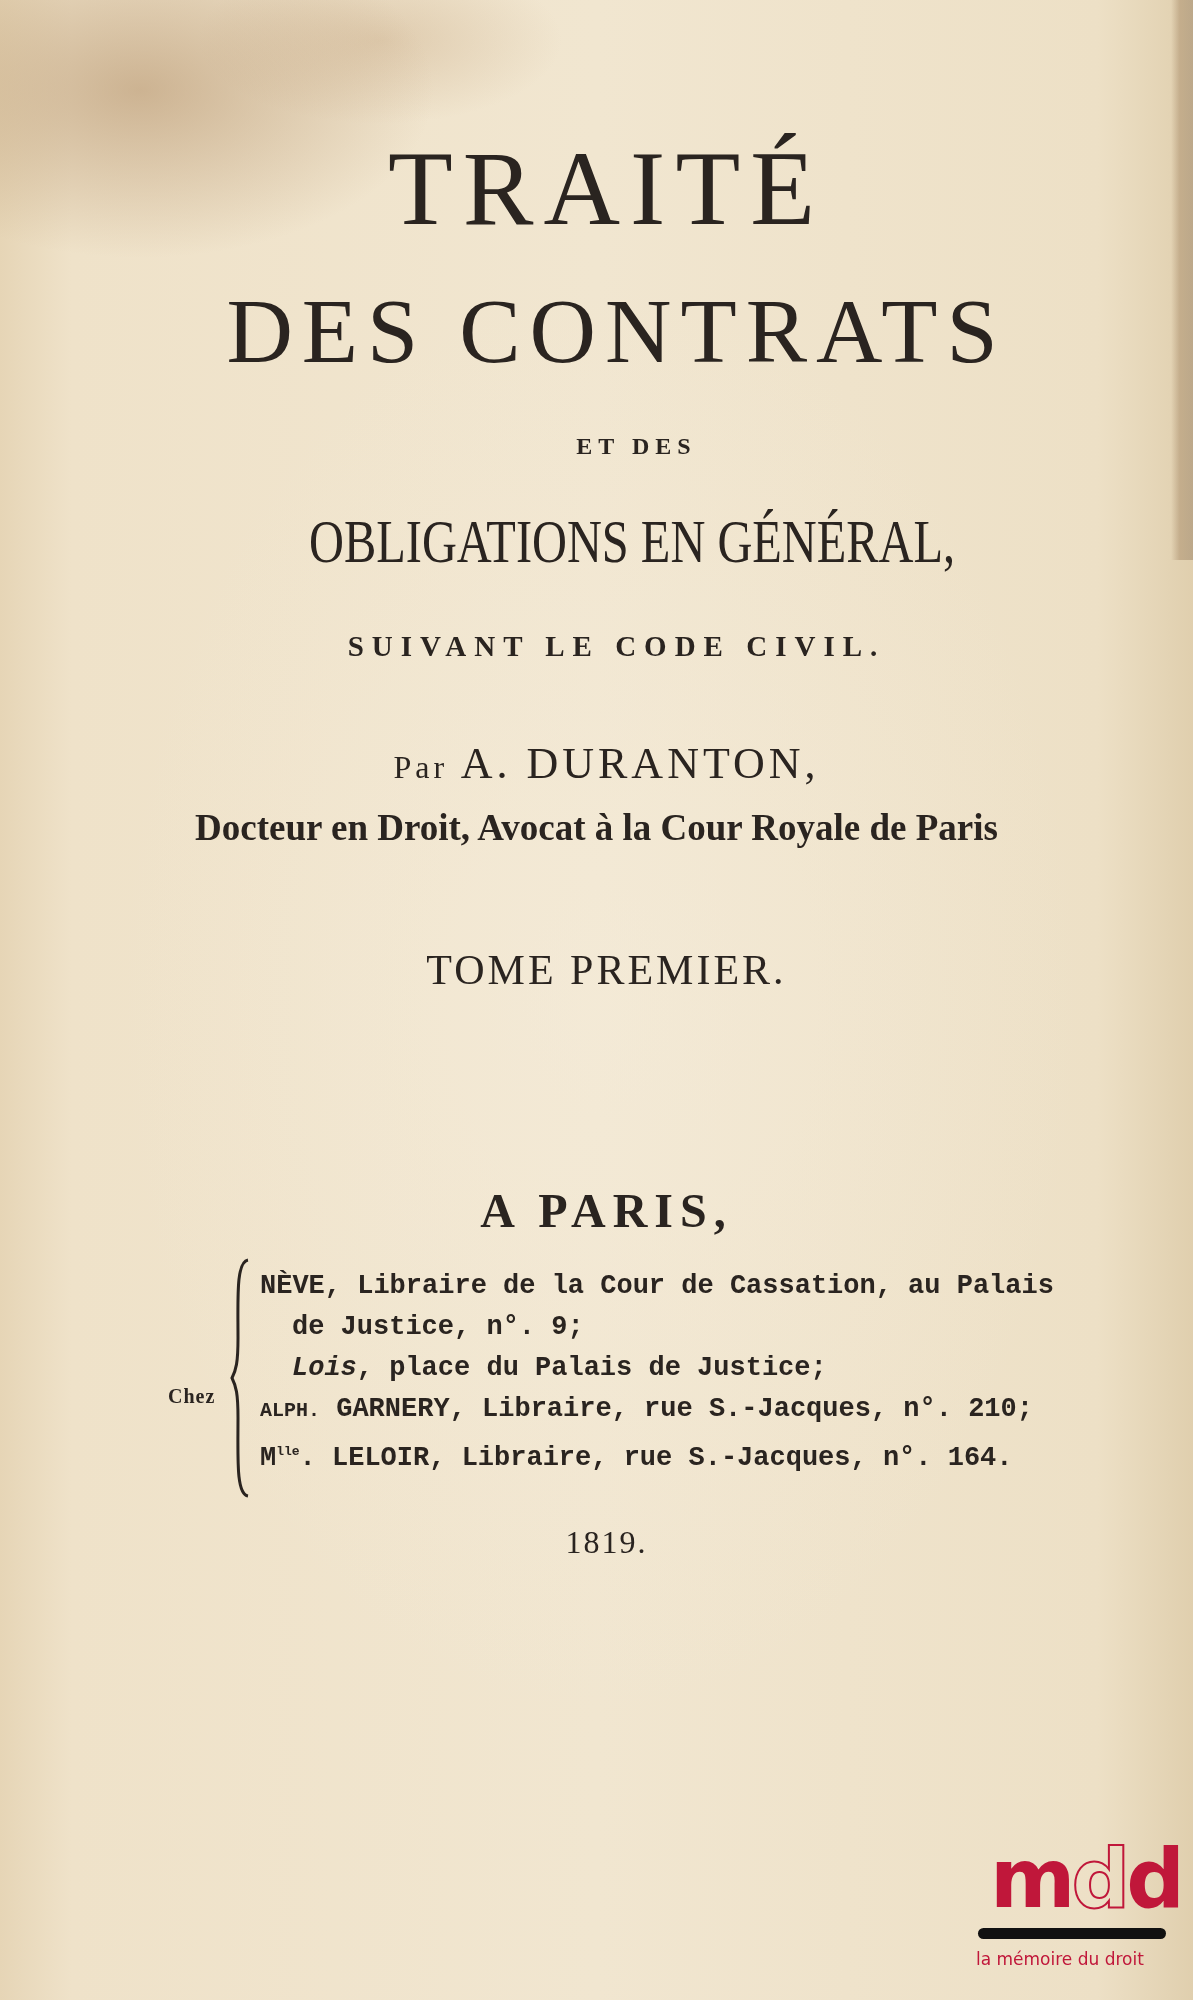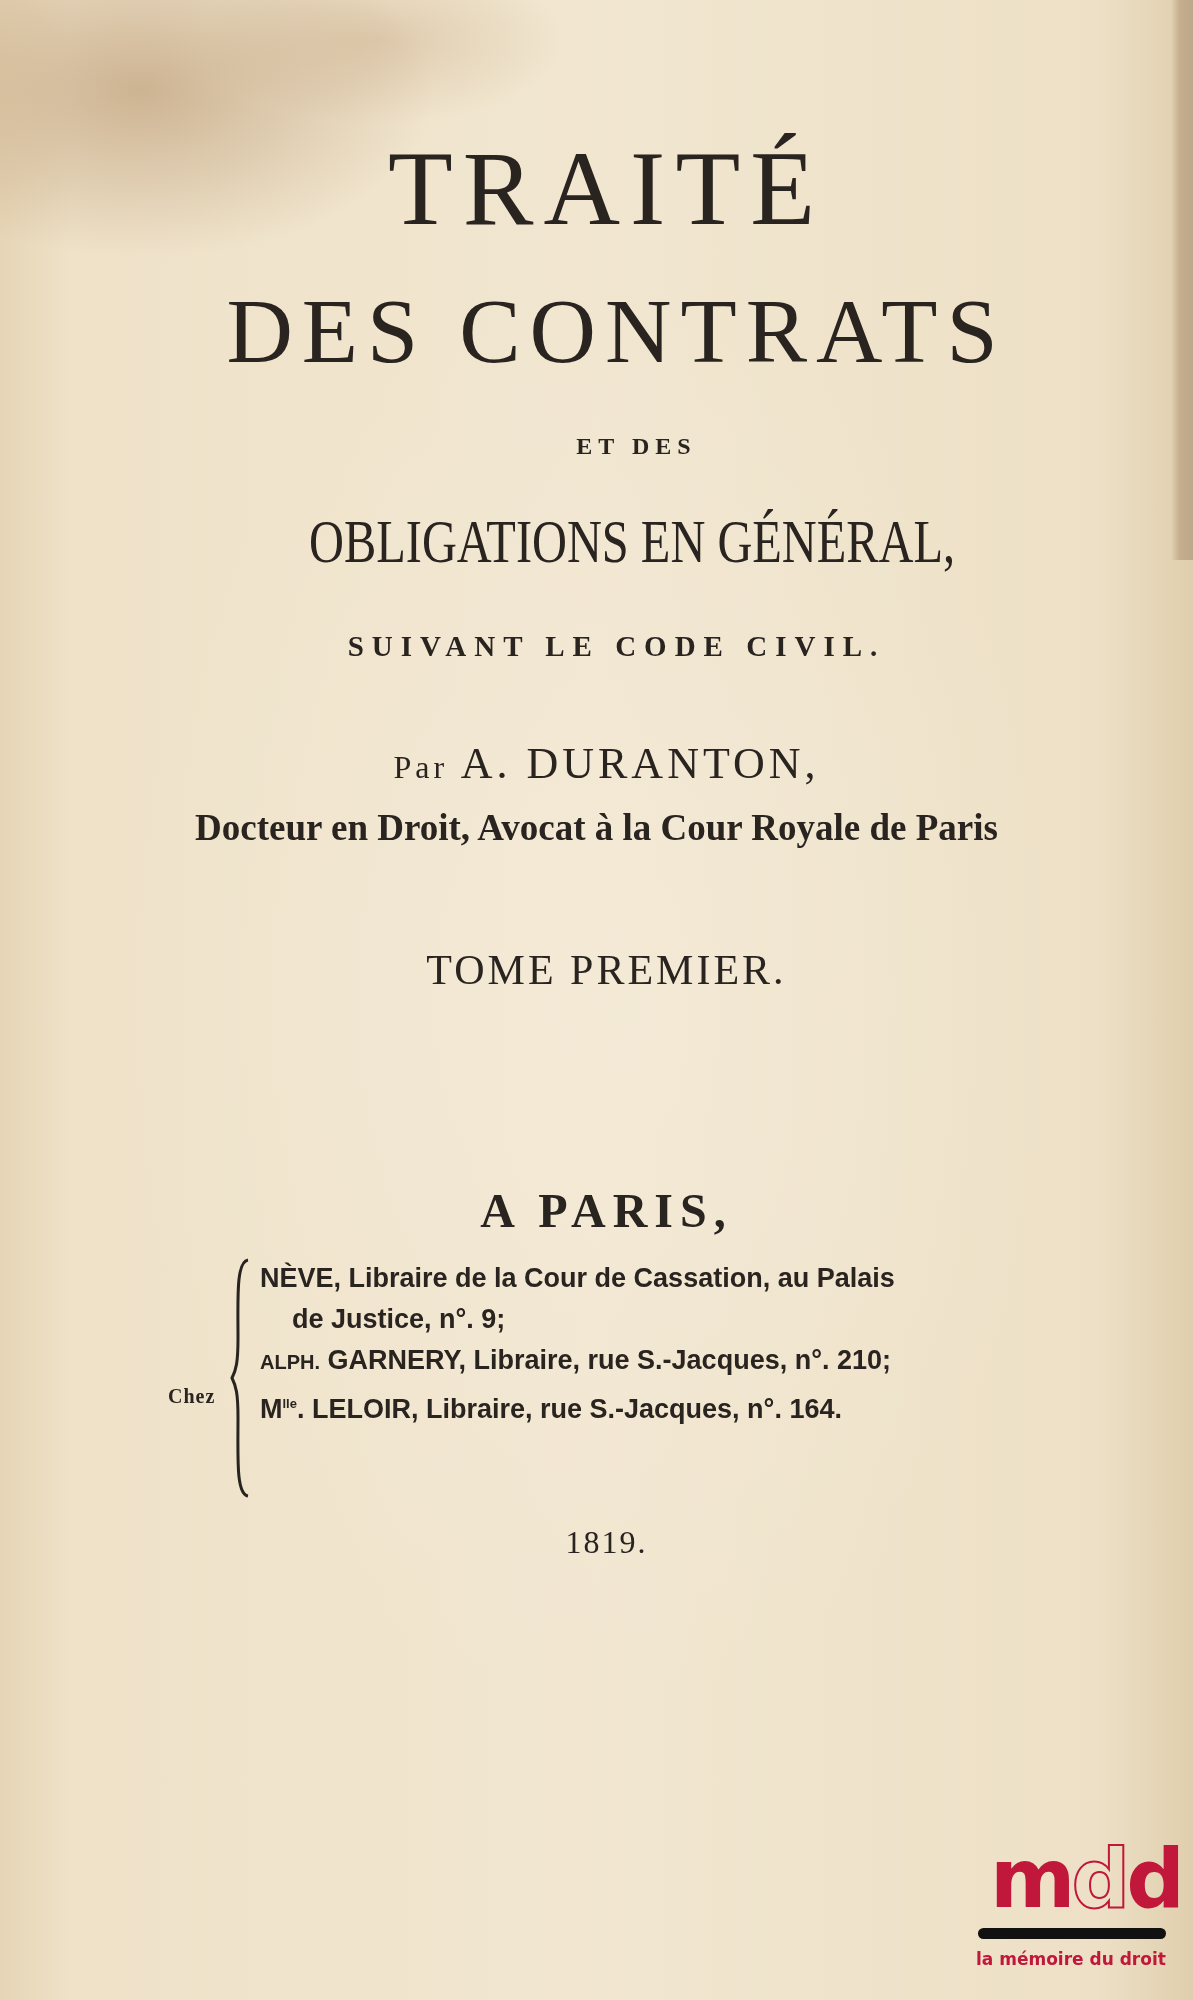--- a/index.html
+++ b/index.html
@@ -32,35 +32,35 @@
     .author-desc { top: 806px; font-family: "Liberation Serif", serif; font-size: 37px; font-weight: bold; padding-left: 0; }
     .tome { top: 946px; font-family: "Liberation Serif", serif; font-size: 42px; letter-spacing: 3px; padding-left: 10px; }
     .city { top: 1183px; font-family: "Liberation Serif", serif; font-size: 48px; letter-spacing: 7px; font-weight: bold; padding-left: 10px; }
     .year { top: 1524px; font-family: "Liberation Serif", serif; font-size: 32px; letter-spacing: 2px; padding-left: 10px; }
 
     .publishers { position: absolute; left: 168px; top: 1258px; width: 860px; height: 250px; }
     .chez { position: absolute; left: 0; top: 127px; font-family: "Liberation Serif", serif; font-size: 20px; font-weight: bold; letter-spacing: 1px; }
     .brace {
       position: absolute; left: 62px; top: 0; width: 22px; height: 240px;
     }
-    .pub-list { position: absolute; left: 92px; top: 0; width: 760px; font-family: Liberation Sans, sans-serif; font-size: 27px; line-height: 41px; font-weight: bold; }
+    .pub-list { position: absolute; left: 92px; top: 8px; width: 760px; font-family: Liberation Mono, monospace; font-size: 27px; line-height: 41px; font-weight: bold; }
     .pub-line { white-space: nowrap; }
     .pub-line.indent { padding-left: 32px; }
     .pub-line .it { font-style: italic; }
     .pub-line .sc { font-size: 20px; }
     .pub-line .sup { font-size: 13px; vertical-align: super; }
 
     .logo { position: absolute; left: 970px; top: 1838px; width: 200px; height: 150px; }
     .logo-mark {
       font-family: "DejaVu Sans", sans-serif; font-weight: bold; font-size: 82px;
       color: #c0173a; letter-spacing: -4px; line-height: 82px; margin-left: 20px;
     }
     .logo-mark .outline { color: transparent; -webkit-text-stroke: 2px #c0173a; }
     .logo-bar { width: 188px; height: 11px; background: #111; border-radius: 6px; margin: 8px 0 0 8px; }
-    .logo-text { font-family: "DejaVu Sans", sans-serif; font-size: 17px; font-weight: bold; color: #c0173a; margin: 10px 0 0 6px; white-space: nowrap; }
+    .logo-text { font-family: "DejaVu Sans", sans-serif; font-size: 17px; font-weight: normal; color: #c0173a; margin: 10px 0 0 6px; white-space: nowrap; }
   </style>
 </head>
 <body>
 
 <div class="paper"></div>
 <div class="right-edge"></div>
 
 <div class="line title-1">TRAITÉ</div>
 <div class="line title-2">DES CONTRATS</div>
 <div class="line title-3">ET DES</div>
@@ -78,20 +78,21 @@
 <div class="line city">A PARIS,</div>
 
 <div class="publishers">
   <div class="chez">Chez</div>
   <svg class="brace" viewBox="0 0 22 240" preserveAspectRatio="none">
     <path d="M18 2 C6 4, 8 40, 8 80 C8 105, 6 112, 2 120 C6 128, 8 135, 8 160 C8 200, 6 236, 18 238" fill="none" stroke="#2a2420" stroke-width="3"></path>
   </svg>
   <div class="pub-list" id="pub-list">
       <div class="pub-line"><span>NÈVE</span><span>, Libraire de la Cour de Cassation, au Palais</span></div>
       <div class="pub-line indent"><span>de Justice, n°. 9;</span></div>
+      <div class="pub-line indent"><span class="it">Lois</span><span>, place du Palais de Justice;</span></div>
       <div class="pub-line"><span class="sc" style="text-transform: uppercase;">Alph.</span><span> GARNERY</span><span>, Libraire, rue S.-Jacques, n°. 210;</span></div>
       <div class="pub-line"><span>M</span><span class="sup">lle</span><span>. LELOIR</span><span>, Libraire, rue S.-Jacques, n°. 164.</span></div>
     </div>
 </div>
 
 <div class="line year">1819.</div>
 
 <div class="logo">
   <div class="logo-mark">
     <span>m</span><span class="outline">d</span><span>d</span>

